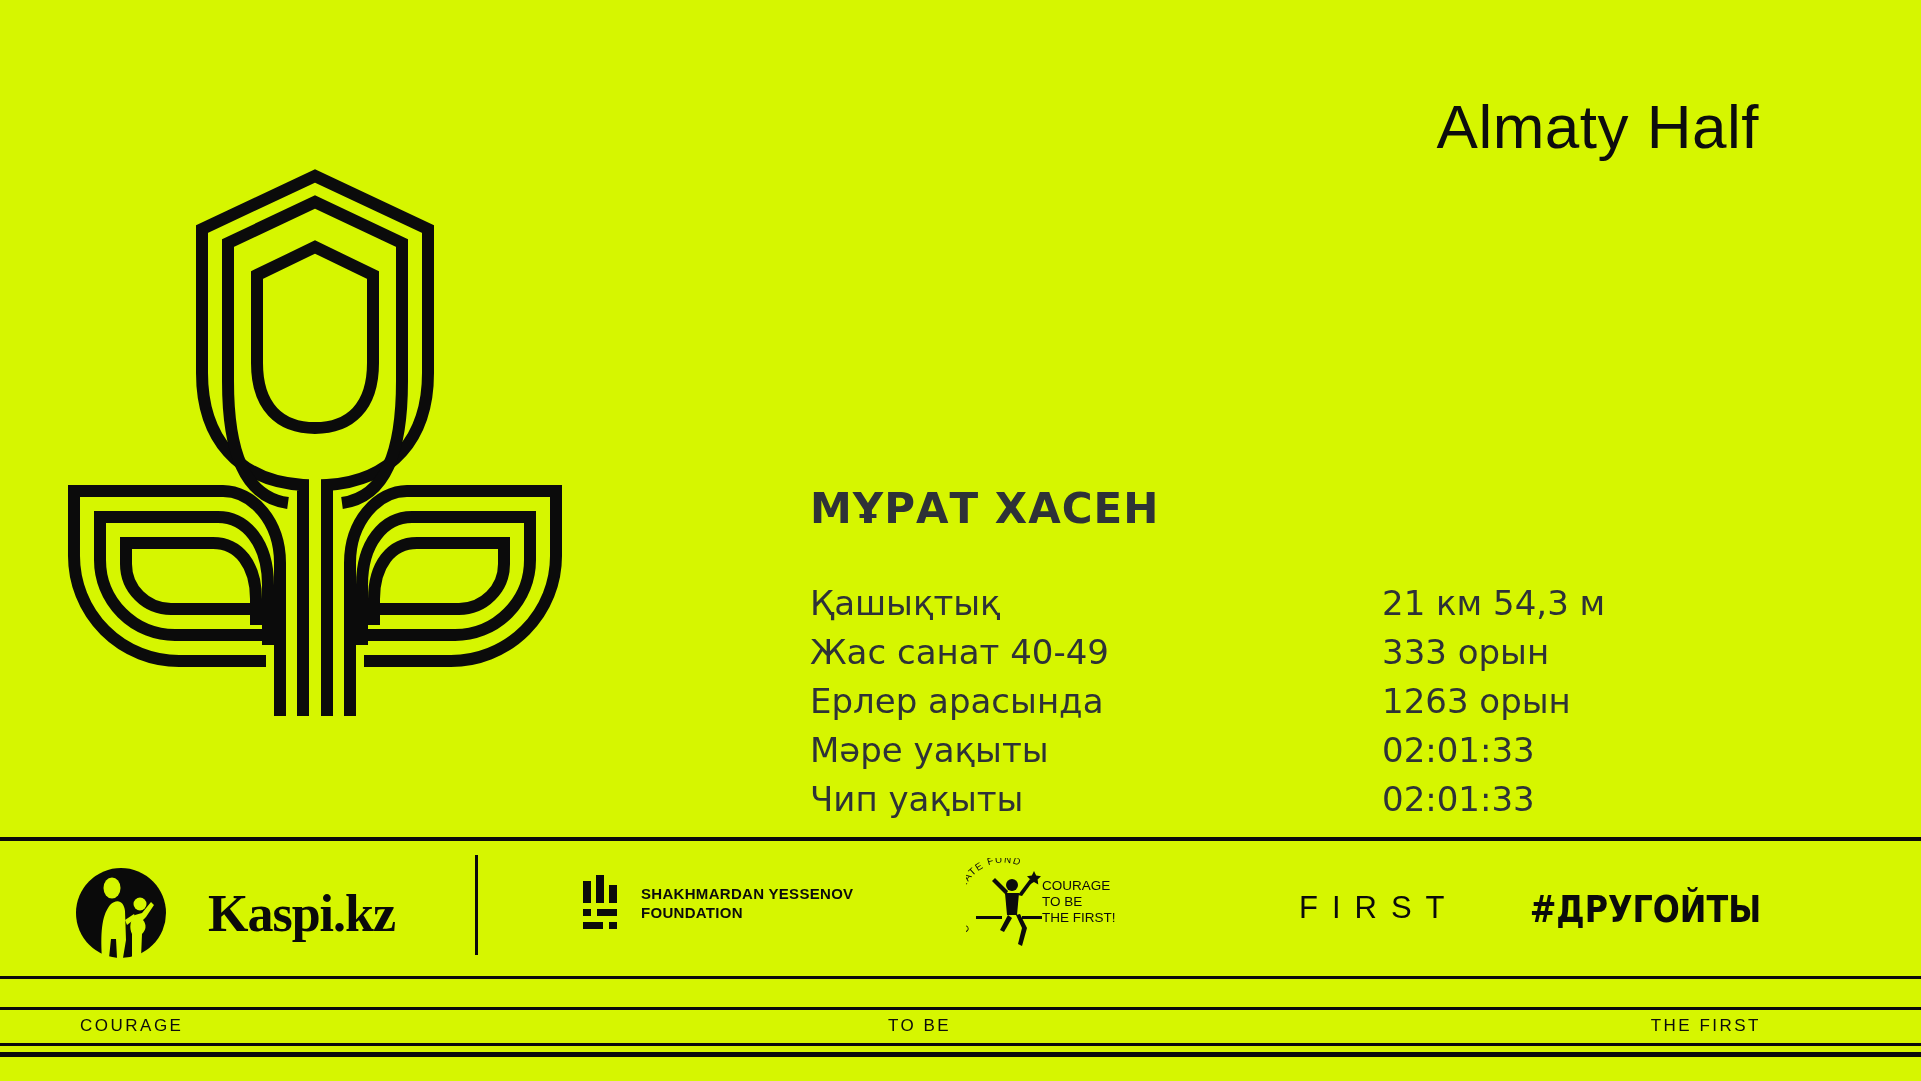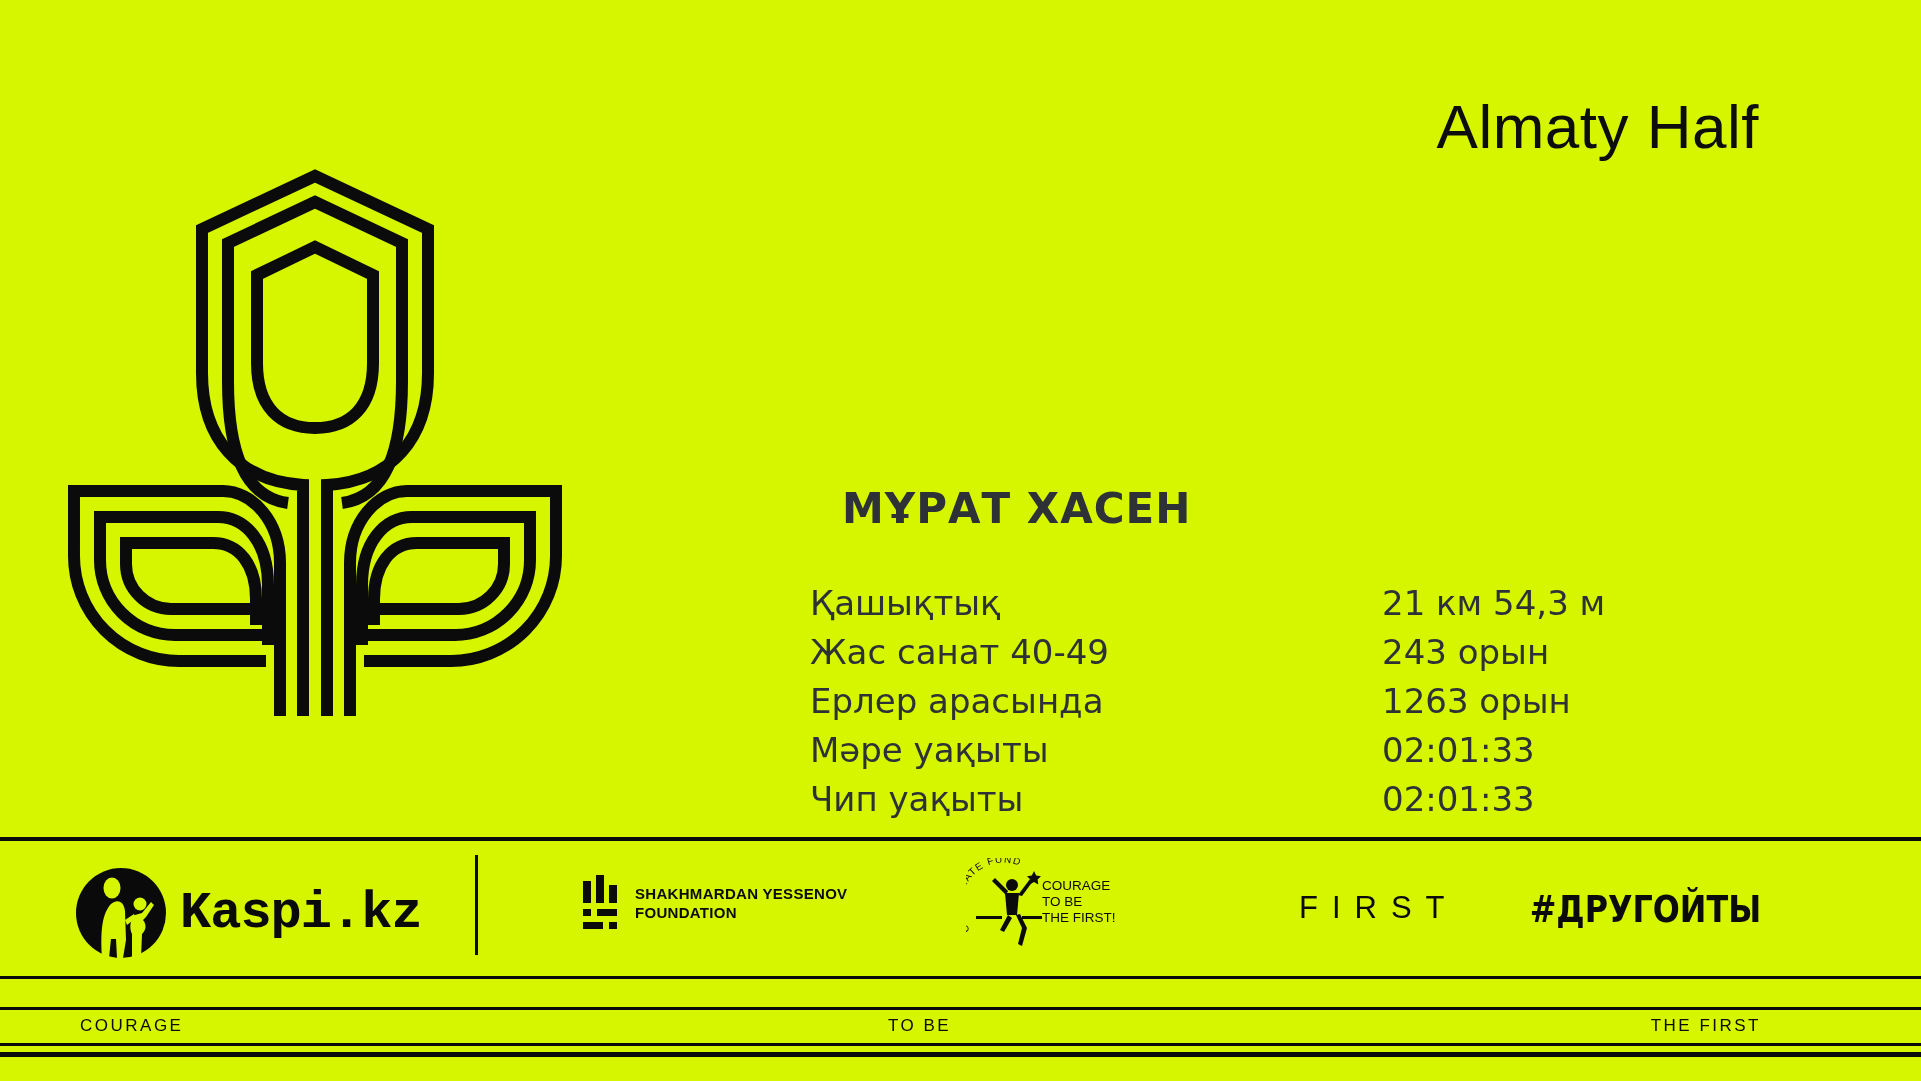--- a/index.html
+++ b/index.html
@@ -6,30 +6,30 @@
   body{width:1921px;height:1081px;overflow:hidden;background:#D6F600;
        font-family:"DejaVu Sans",sans-serif;}
   .cert{position:relative;width:1839px;height:1081px;background:#D6F600;color:#0b0b0b;}
   .abs{position:absolute;}
   
   .event-title{top:88px;right:80px;text-align:right;font-family:"Liberation Sans",sans-serif;
     font-size:62px;line-height:77px;font-weight:400;color:#0d0d0d;letter-spacing:0.5px;}
   .cert-heading{top:312px;right:80px;text-align:right;font-family:"Liberation Sans",sans-serif;
     font-size:105px;font-weight:400;color:#0d0d0d;letter-spacing:1px;line-height:1;}
   
-  .name{left:810px;top:484px;font-size:42px;font-weight:bold;letter-spacing:1px;color:#2e3237;margin-left:32px;}
+  .name{left:810px;top:484px;font-size:42px;font-weight:bold;letter-spacing:1px;color:#2e3237;}
   .row-label{left:810px;font-size:34px;color:#2e3237;}
   .row-value{left:1382px;font-size:34px;color:#2e3237;}
   
   .rule{left:0;width:1921px;background:#0b0b0b;}
   .vdivider{left:475px;top:855px;width:3px;height:100px;background:#0b0b0b;}
   .kaspi{left:76px;top:868px;display:flex;align-items:center;gap:14px;}
-  .kaspi-word{font-family:Liberation Mono, monospace;font-weight:bold;font-size:52px;
-    color:#0a0a0a;letter-spacing:-1px;}
-  .yessenov{left:583px;top:875px;display:flex;align-items:center;gap:18px;}
+  .kaspi-word{font-family:Liberation Serif, serif;font-weight:bold;font-size:52px;
+    color:#0a0a0a;letter-spacing:-1px;margin-left:28px;}
+  .yessenov{left:583px;top:875px;display:flex;align-items:center;gap:24px;}
   .yessenov-word{font-family:"Liberation Sans",sans-serif;font-weight:bold;font-size:15px;
     line-height:19px;letter-spacing:0.3px;color:#0b0b0b;white-space:pre-line;}
   .cf-word{left:1042px;top:878px;font-family:"Liberation Sans",sans-serif;font-size:13.5px;
     line-height:16px;color:#0b0b0b;}
   .krida{left:1299px;top:890px;font-family:"Liberation Sans",sans-serif;font-size:31px;
     letter-spacing:14px;color:#0b0b0b;font-weight:400;}
   .hashtag{right:78px;top:888px;font-size:37px;font-weight:bold;color:#0b0b0b;
     transform:scaleX(0.86);transform-origin:right center;letter-spacing:0;}
   
   .slogan{top:1016px;font-family:"Liberation Sans",sans-serif;font-size:17px;
@@ -56,21 +56,21 @@
 
   <div class="abs event-title">
     <div>Almaty Half</div>
   </div>
 
   <div class="abs name">МҰРАТ ХАСЕН</div>
 
   <div class="abs row-label" style="top:583px">Қашықтық</div>
   <div class="abs row-value" style="top:583px">21 км 54,3 м</div>
   <div class="abs row-label" style="top:632px">Жас санат 40-49</div>
-  <div class="abs row-value" style="top:632px">243 орын</div>
+  <div class="abs row-value" style="top:632px">333 орын</div>
   <div class="abs row-label" style="top:681px">Ерлер арасында</div>
   <div class="abs row-value" style="top:681px">1263 орын</div>
   <div class="abs row-label" style="top:730px">Мәре уақыты</div>
   <div class="abs row-value" style="top:730px">02:01:33</div>
   <div class="abs row-label" style="top:779px">Чип уақыты</div>
   <div class="abs row-value" style="top:779px">02:01:33</div>
 
   <div class="abs rule" style="top:837px;height:4px"></div>
   <div class="abs rule" style="top:976px;height:3px"></div>
 

